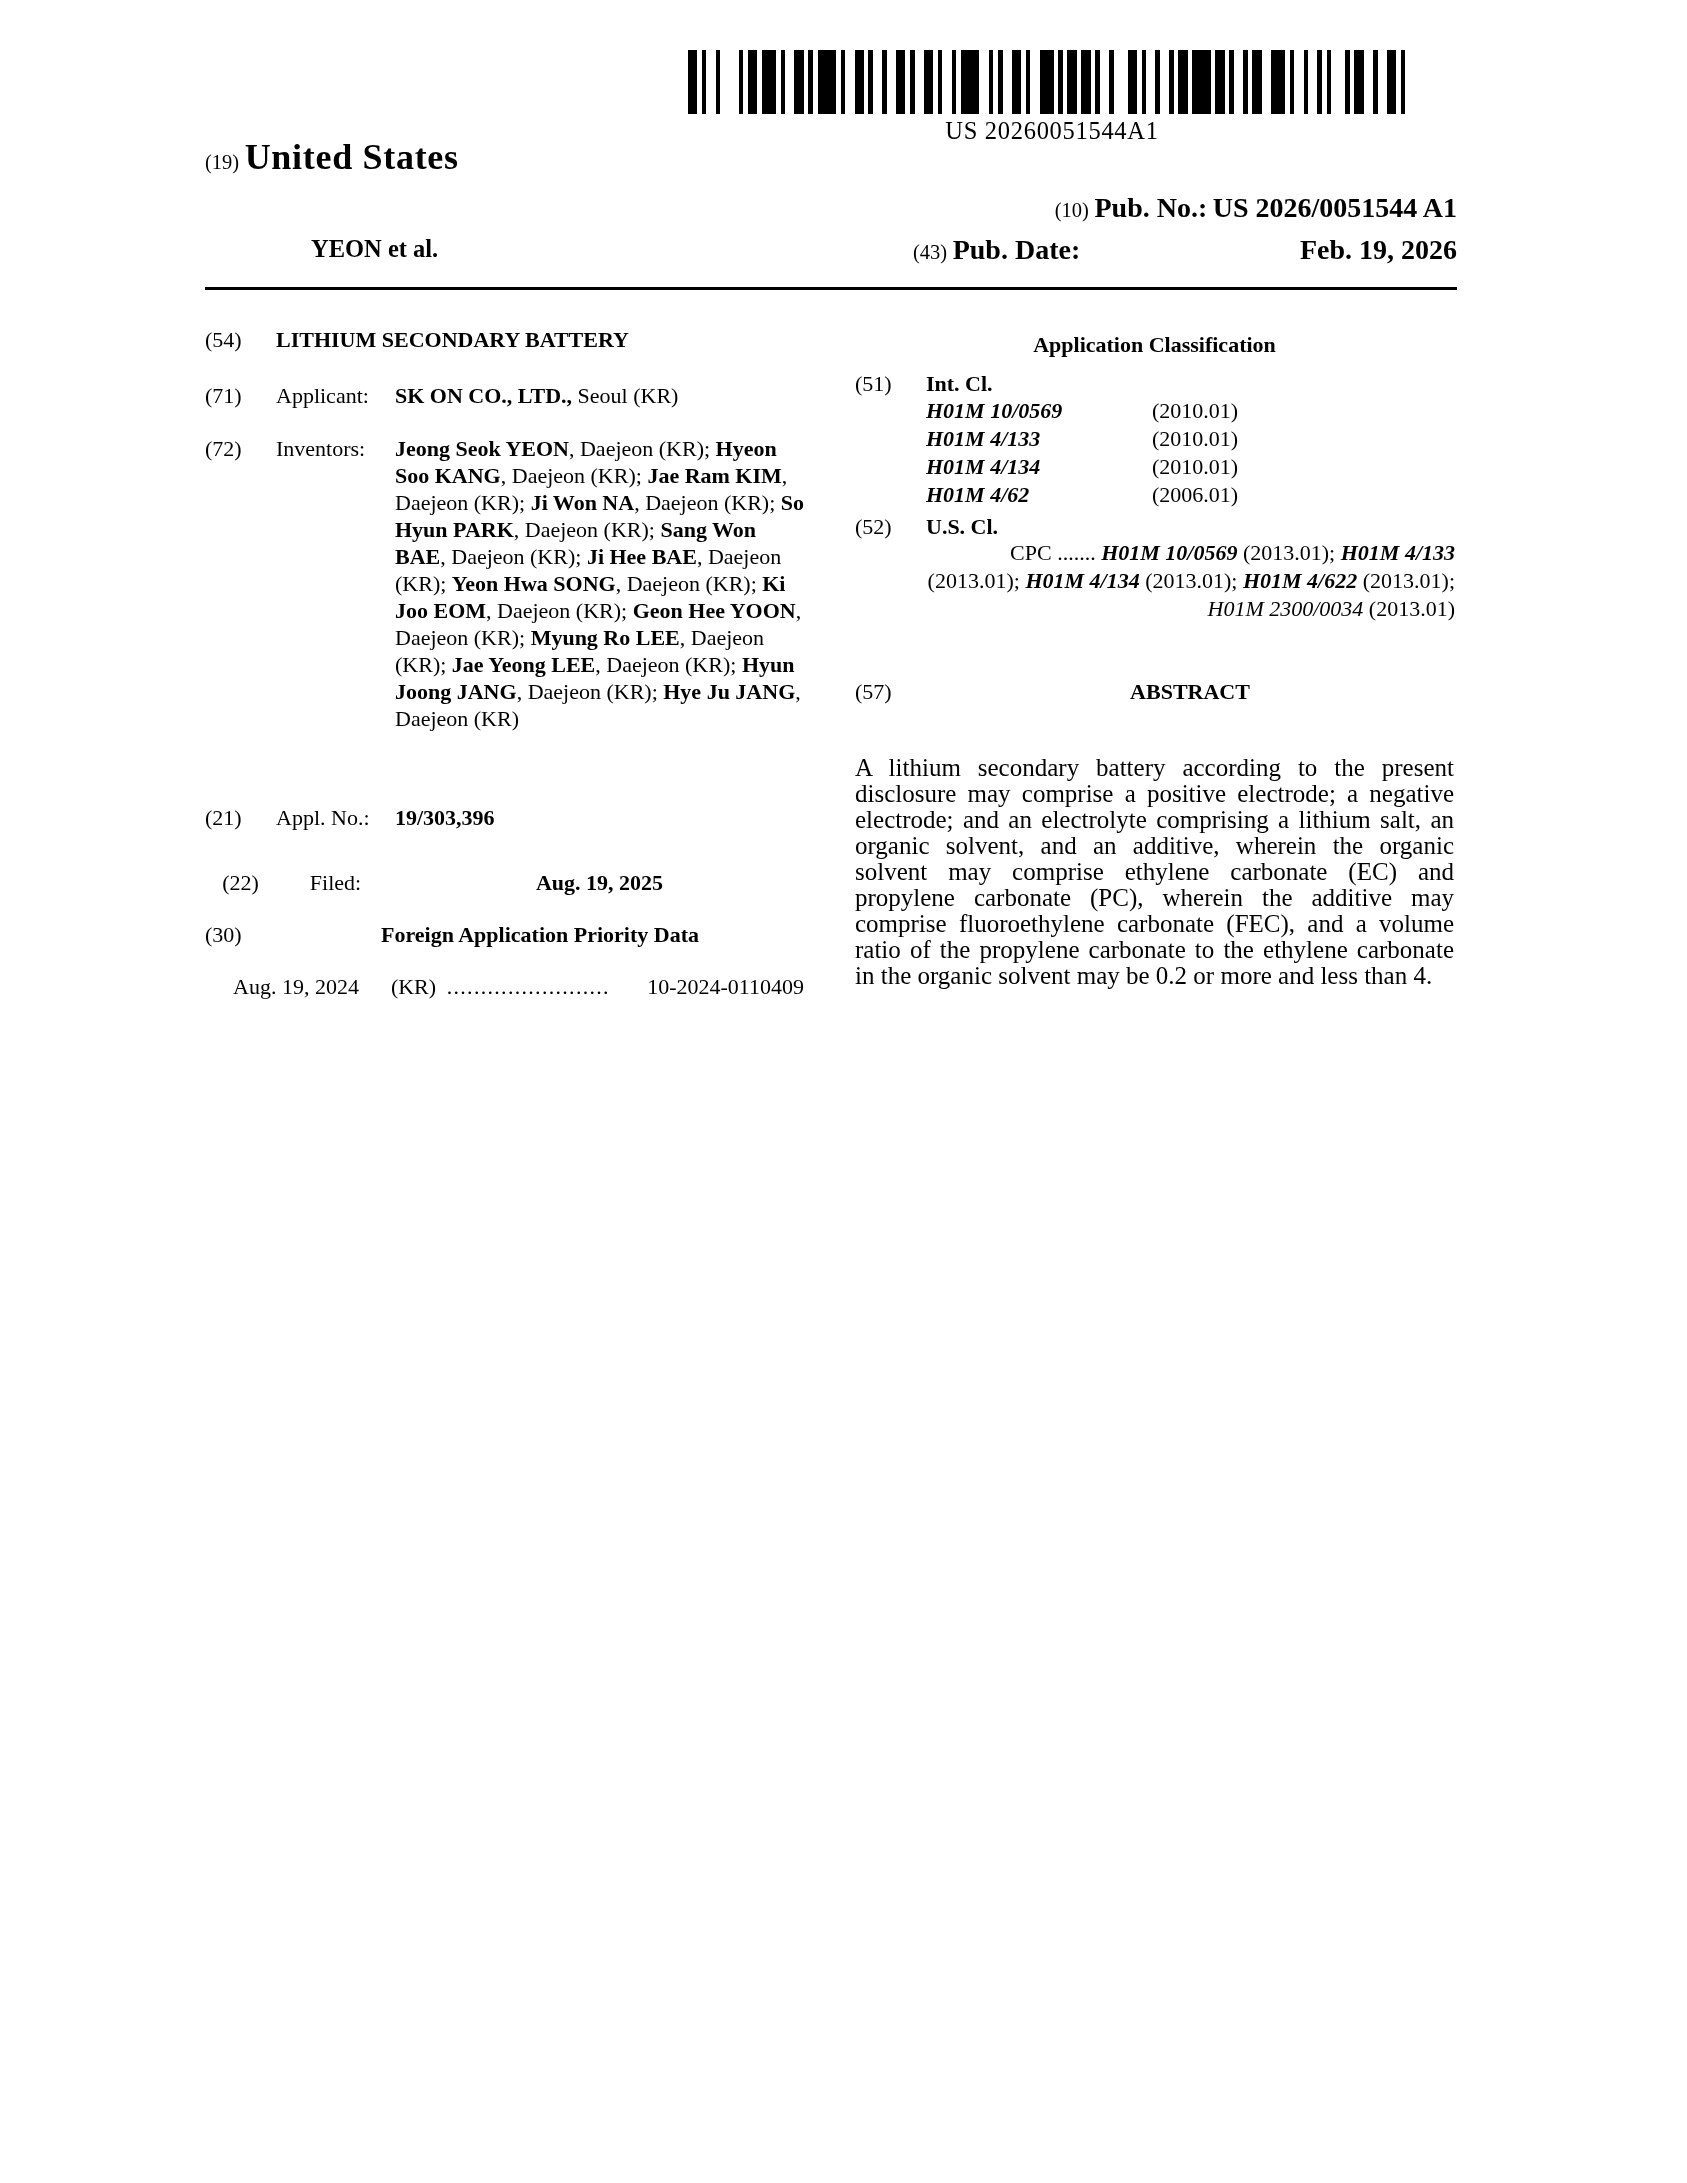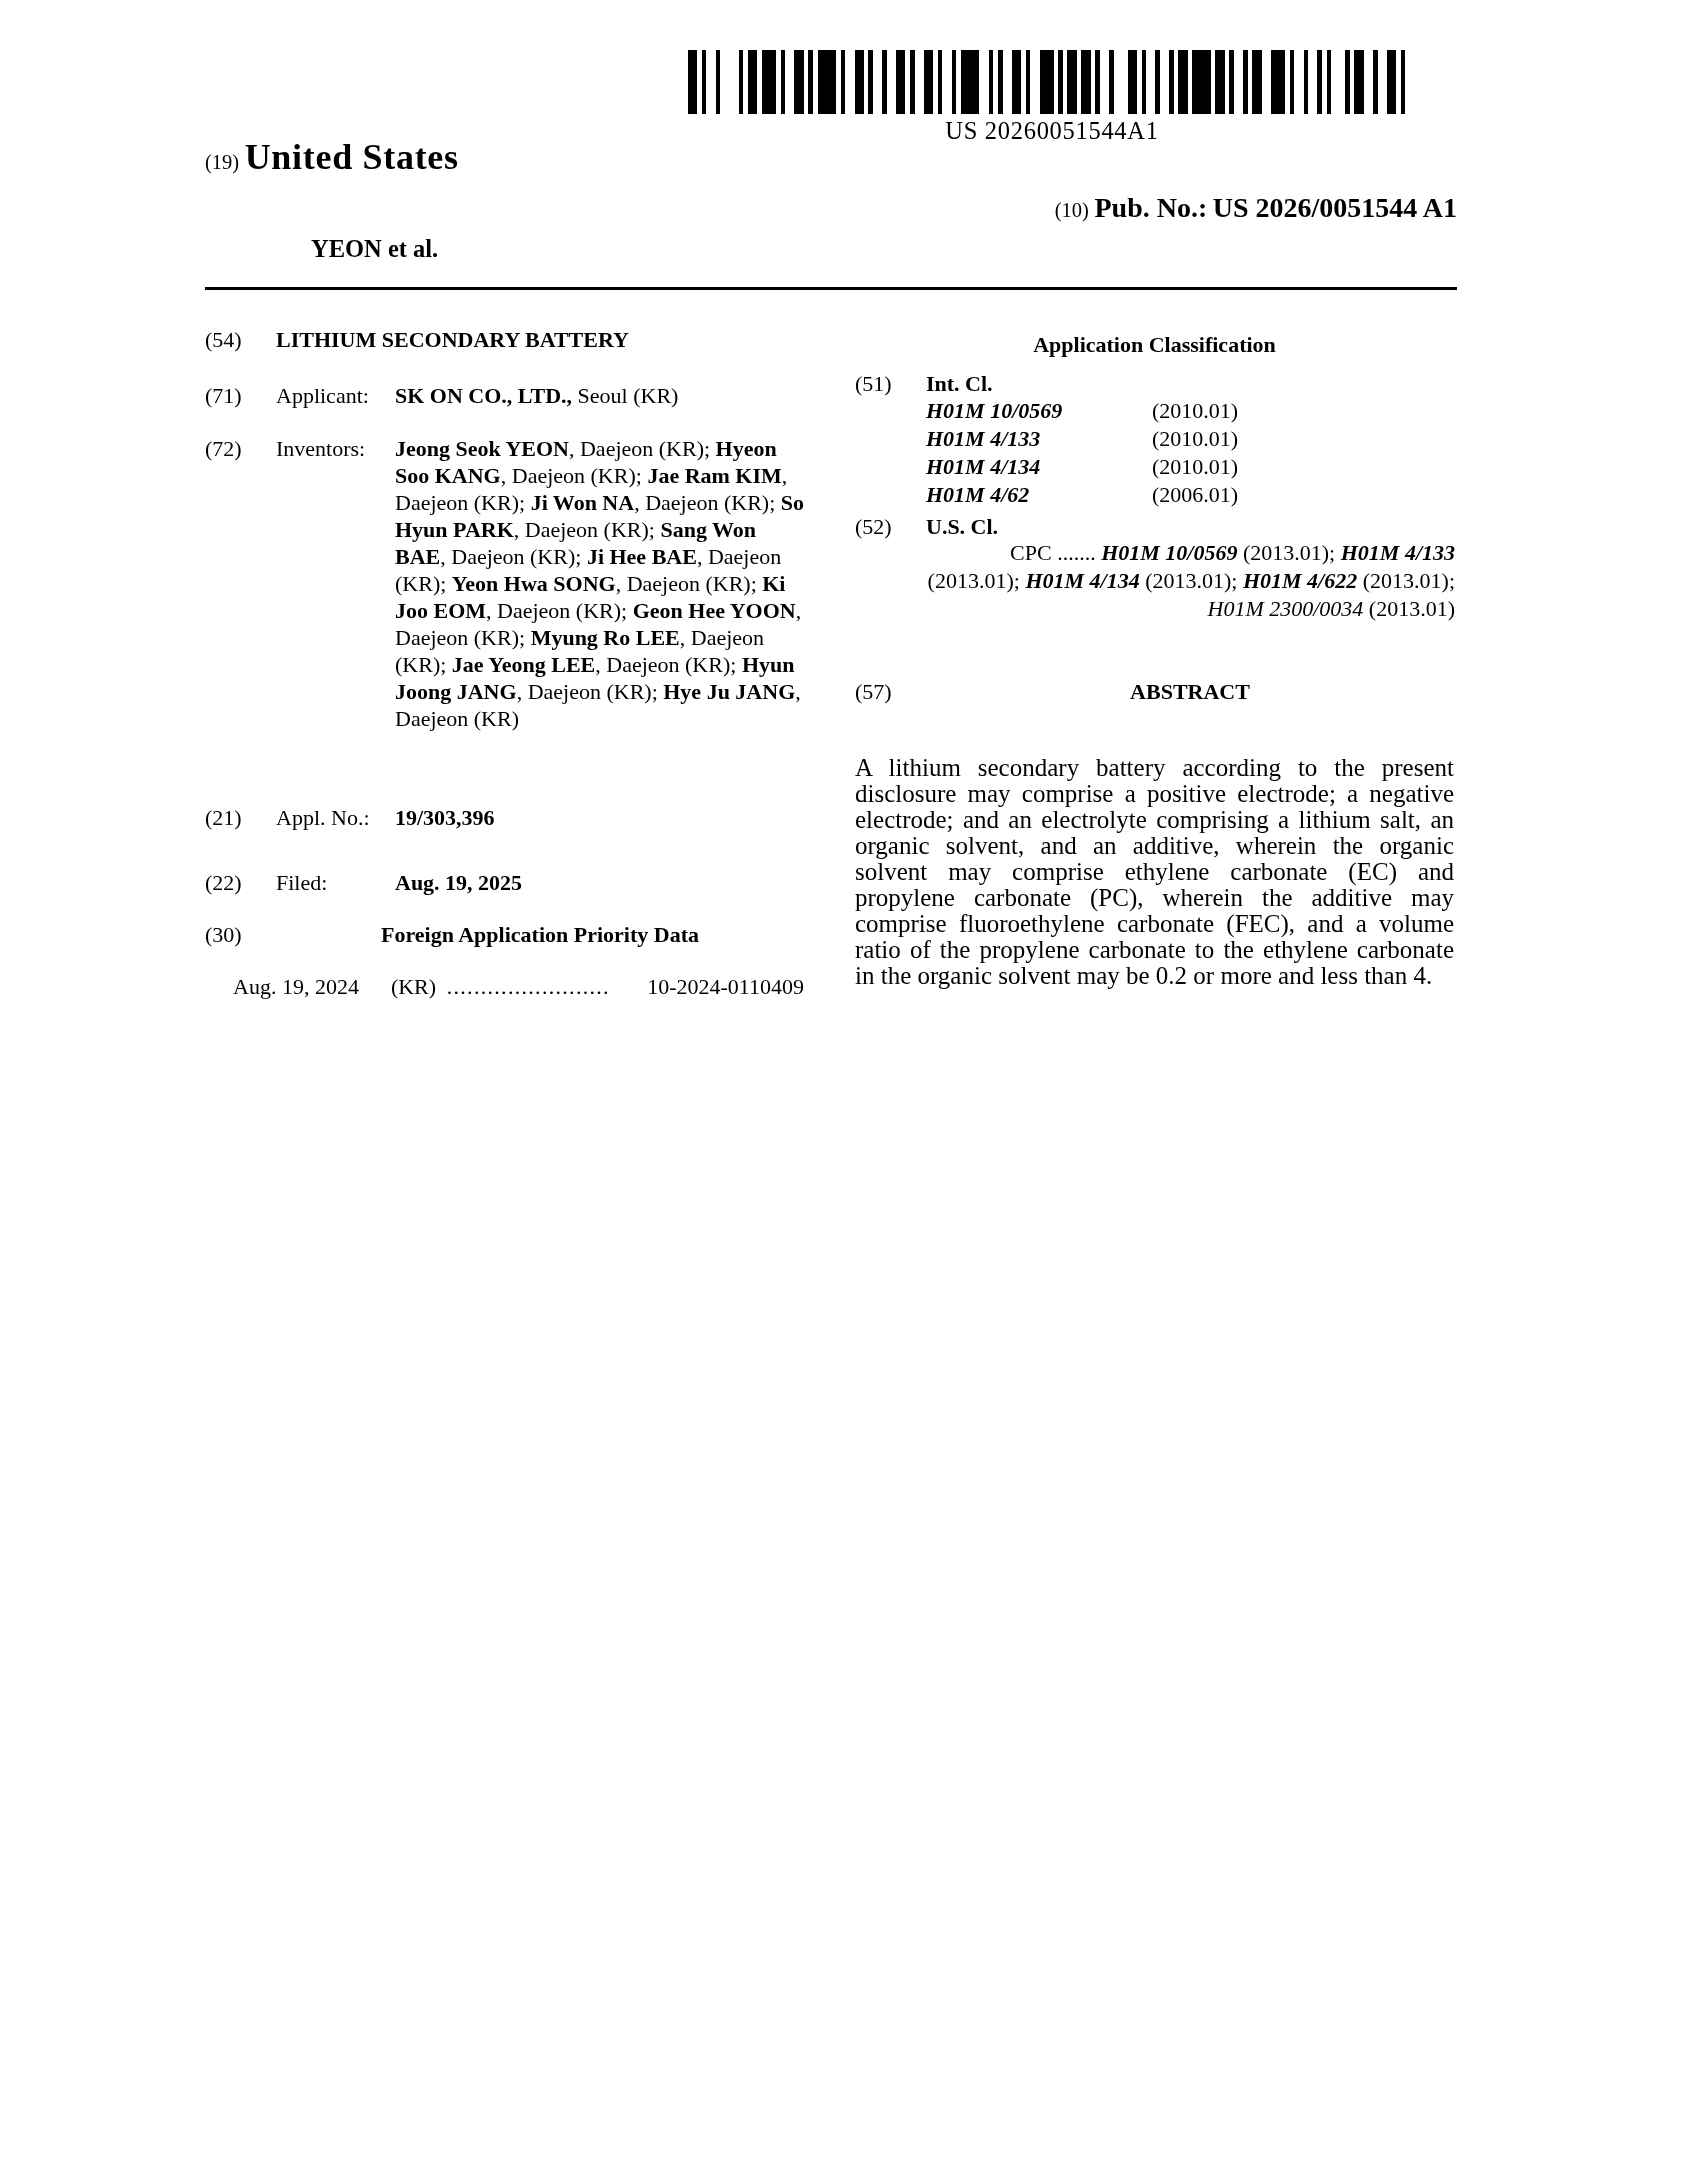--- a/index.html
+++ b/index.html
@@ -43,21 +43,21 @@
   .g3{display:grid;grid-template-columns:71px 119px 1fr;}
   .b{font-weight:bold;}
   .bi{font-weight:bold;font-style:italic;}
   .i{font-style:italic;}
   .center{text-align:center;}
   
   .i54{top:0;}
   .i71{top:56px;}
   .i72{top:109px;}
   .i21{top:478px;}
-  .i22{top:543px;}
+  .i22{top:543px;text-align:center;}
   .i30{top:595px;}
   .iprio{top:647px;display:flex;padding-left:28px;box-sizing:border-box;}
   .iprio .ctry{margin-left:32px;}
   .iprio .dots{margin-left:10.6px;letter-spacing:1.3px;}
   .iprio .num{margin-left:auto;}
   
   .rtitle{top:5.3px;font-weight:bold;}
   .i51{top:44px;}
   .intcl{top:71px;padding-left:71px;box-sizing:border-box;}
   .intcl .row{display:grid;grid-template-columns:226px 1fr;line-height:28px;}
@@ -183,20 +183,27 @@
       <span class="h-big">United States</span>
     </div>
     <div class="h-line h-l3">
       <span>YEON et al.</span>
     </div>
     <div class="h-line h-r1">
       <span class="h-rlabel">(10)</span>
       <span class="h-rbold">Pub. No.:</span>
       <span class="h-rbold">US 2026/0051544 A1</span>
     </div>
+    <div class="h-line h-r2">
+      <span>
+        <span class="h-rlabel">(43)</span>
+        <span class="h-rbold">Pub. Date:</span>
+      </span>
+      <span class="h-rbold date">Feb. 19, 2026</span>
+    </div>
   </div>
 
   <div class="rule"></div>
 
   <div class="leftcol">
 
     <div class="item i54 g2">
       <span>(54)</span>
       <span class="b">LITHIUM SECONDARY BATTERY</span>
     </div>

